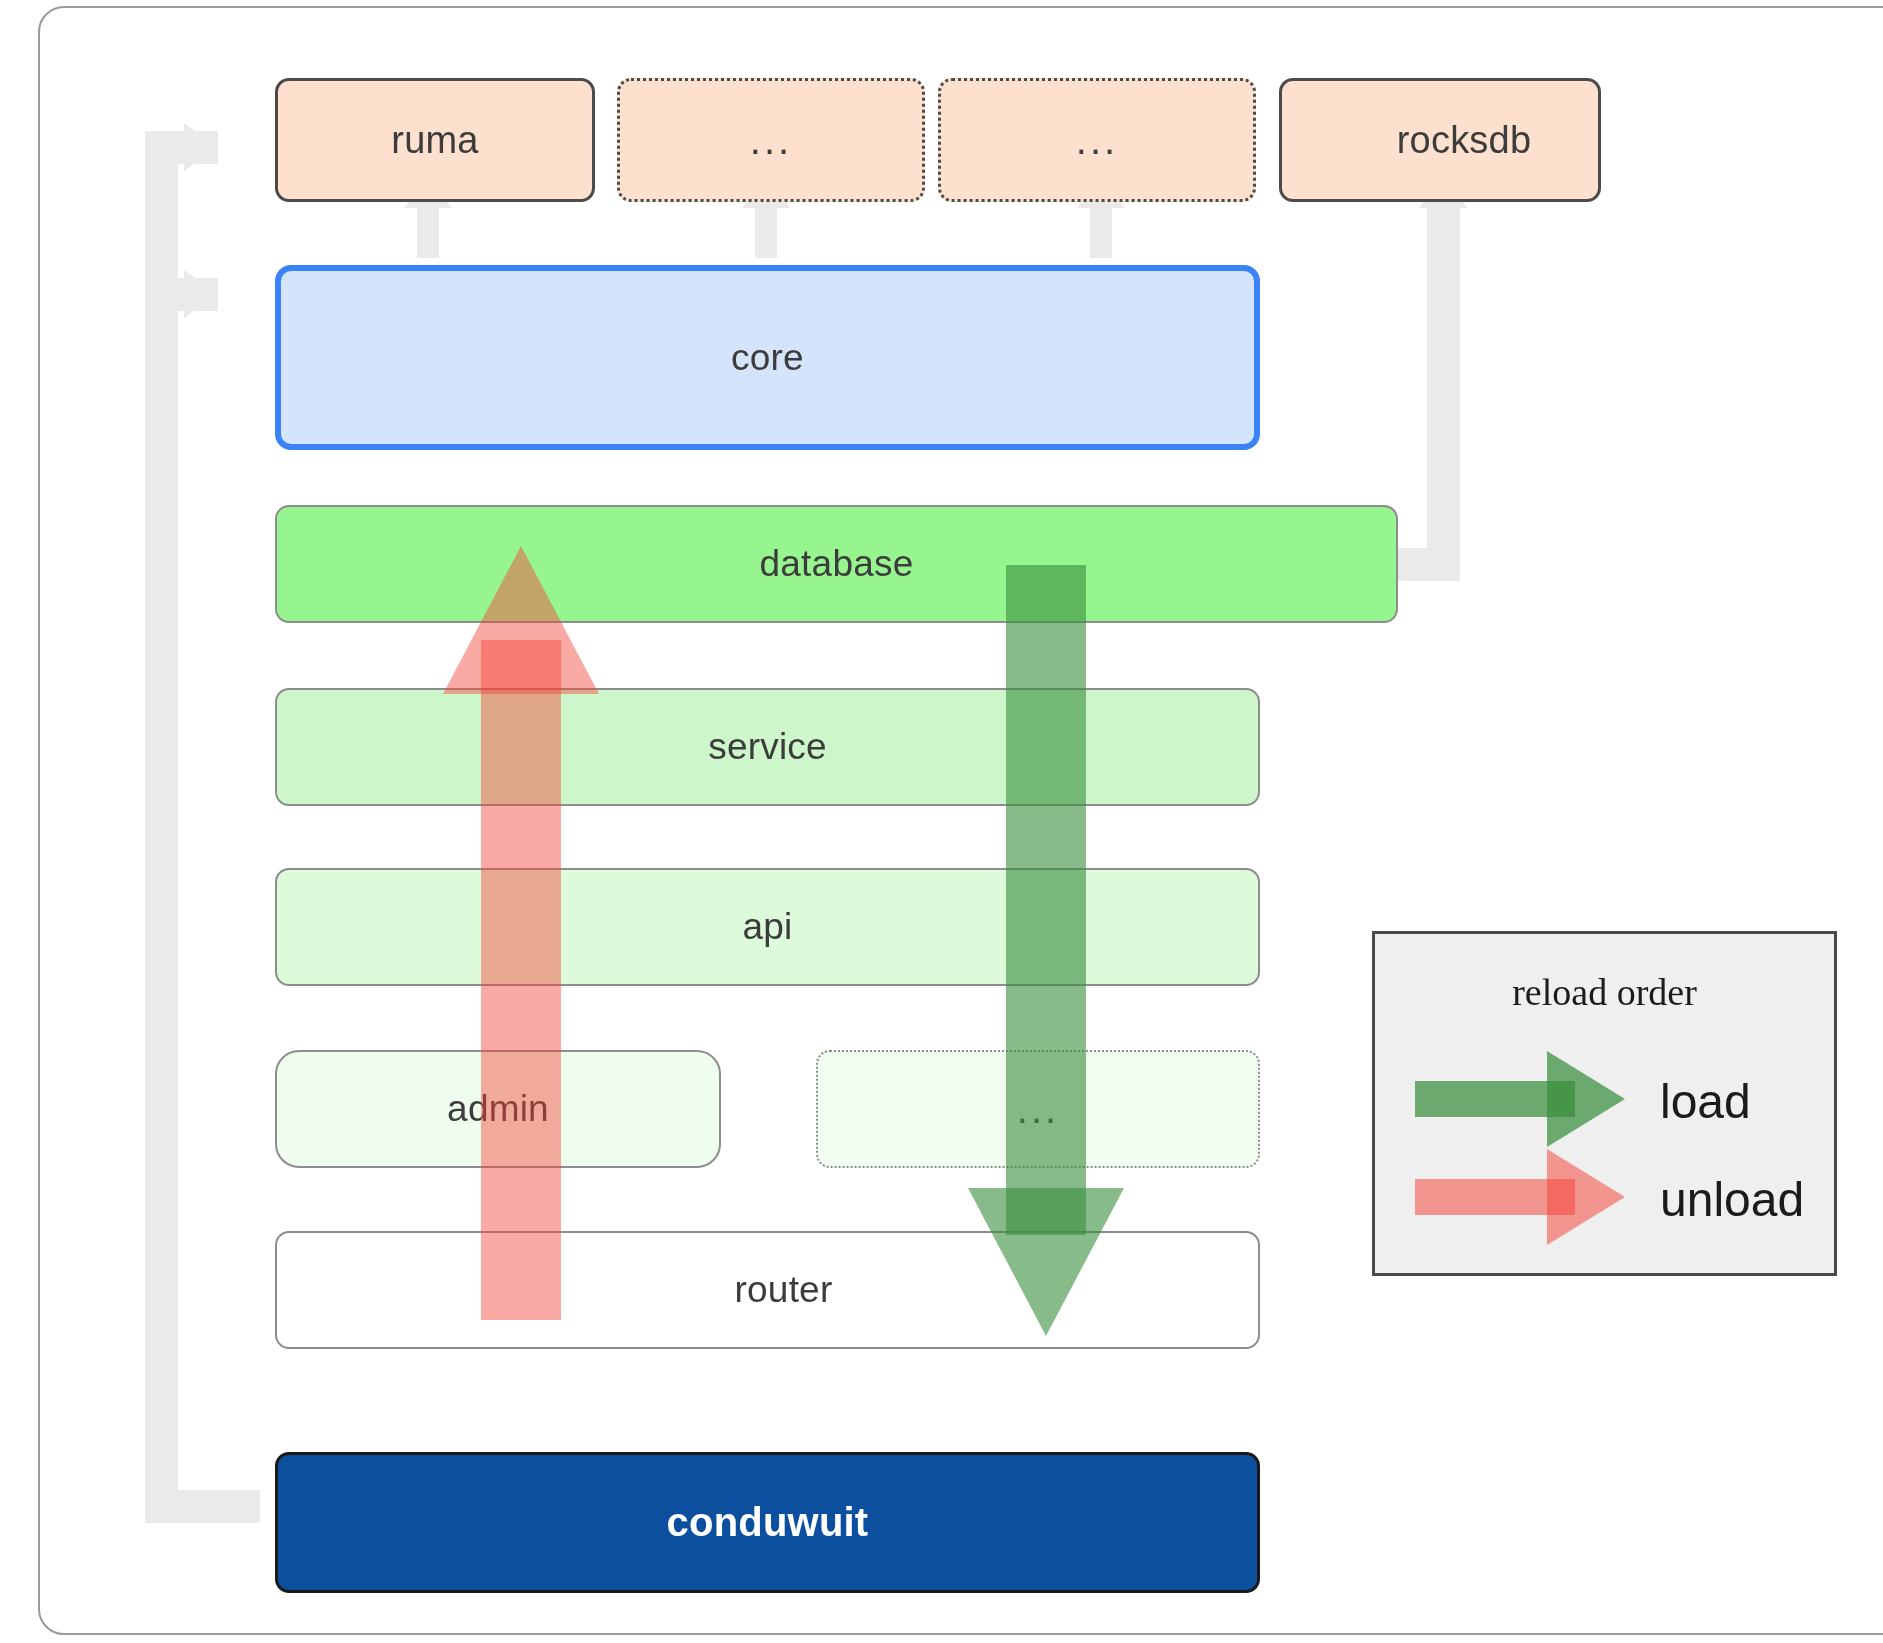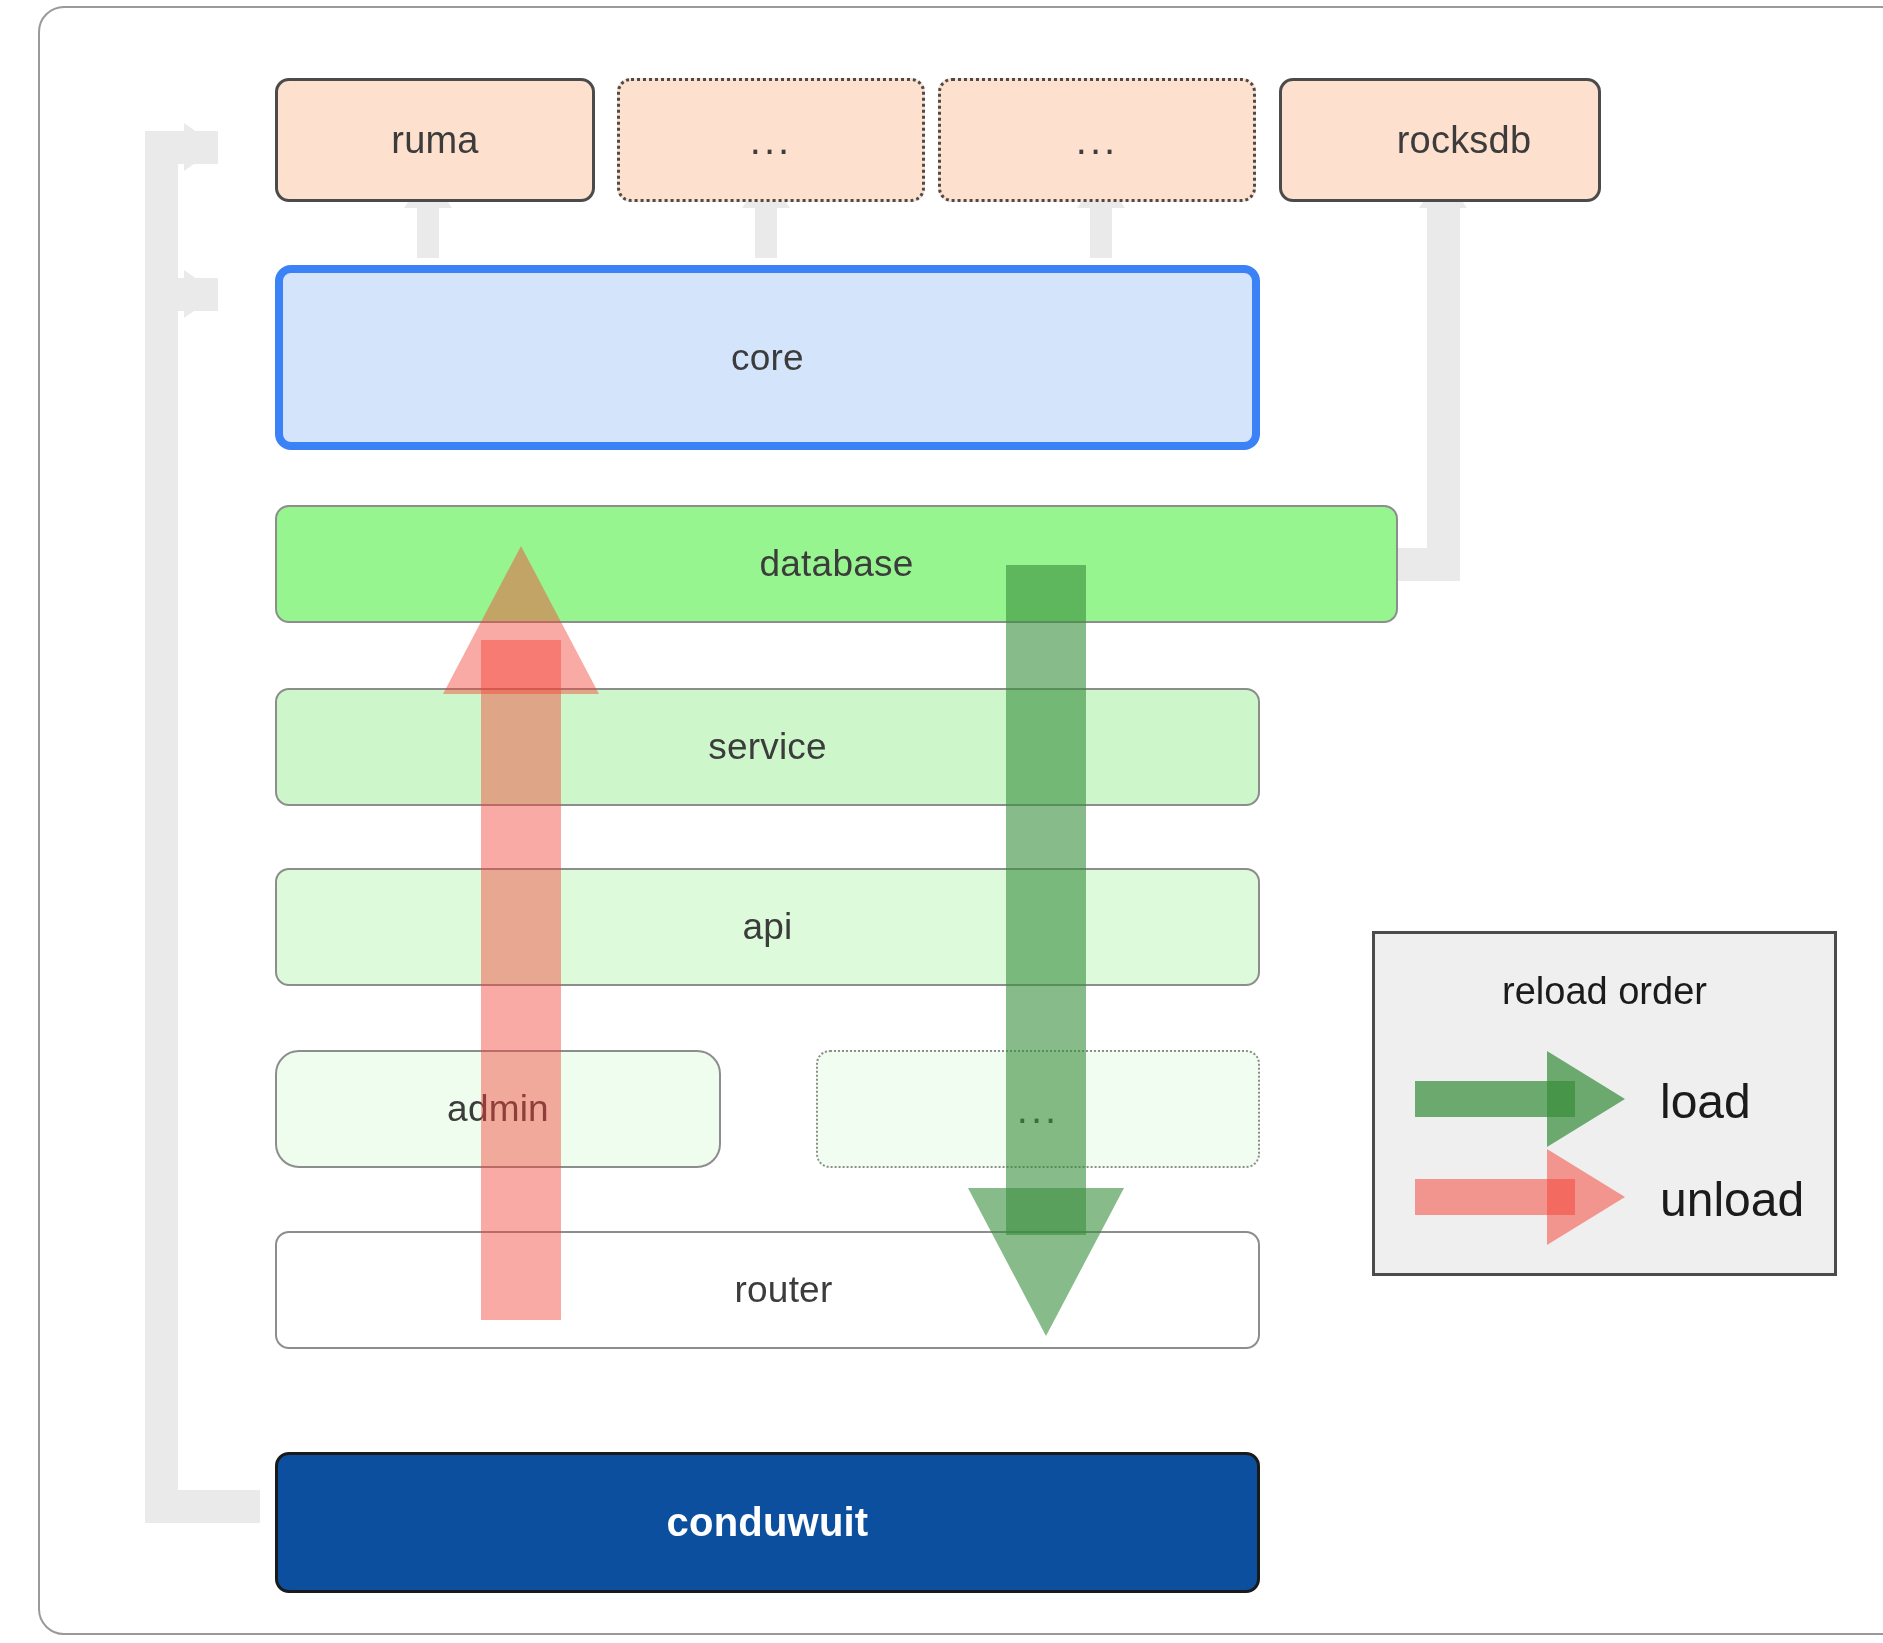--- a/index.html
+++ b/index.html
@@ -52,21 +52,21 @@
   }
   .dep.dotted {
     border: 3px dotted #4b4b4b;
   }
   .dep .lbl { color: #3c3c3c; }
 
   .dots { letter-spacing: 3px; font-size: 40px; line-height: 0.4; }
 
   .core-box {
     background: #d4e5fb;
-    border: 8px solid #3b82f6;
+    border: 6px solid #3b82f6;
     border-radius: 16px;
   }
   .db-box {
     background: #97f58f;
     border: 2px solid #8d8d8d;
     border-radius: 14px;
   }
   .svc-box {
     background: #cdf7cb;
     border: 2px solid #8d8d8d;
@@ -147,20 +147,21 @@
     box-sizing: border-box;
     z-index: 5;
   }
   .legend-title {
     position: absolute;
     width: 100%;
     text-align: center;
     top: 36px;
     font-size: 38px;
     color: #1b1b1b;
+    font-family: Liberation Serif, serif;
   }
   .legend-row { position: absolute; }
   .lg-shaft { position: absolute; height: 36px; }
   .lg-head  { position: absolute; width: 0; height: 0;
               border-top: 48px solid transparent;
               border-bottom: 48px solid transparent; }
   .lg-label { position: absolute; font-size: 48px; color: #1b1b1b; }
   .lg-green-shaft { background: rgba(56,142,60,0.72); }
   .lg-green-head  { border-left: 78px solid rgba(56,142,60,0.72); }
   .lg-red-shaft   { background: rgba(244,67,54,0.52); }

